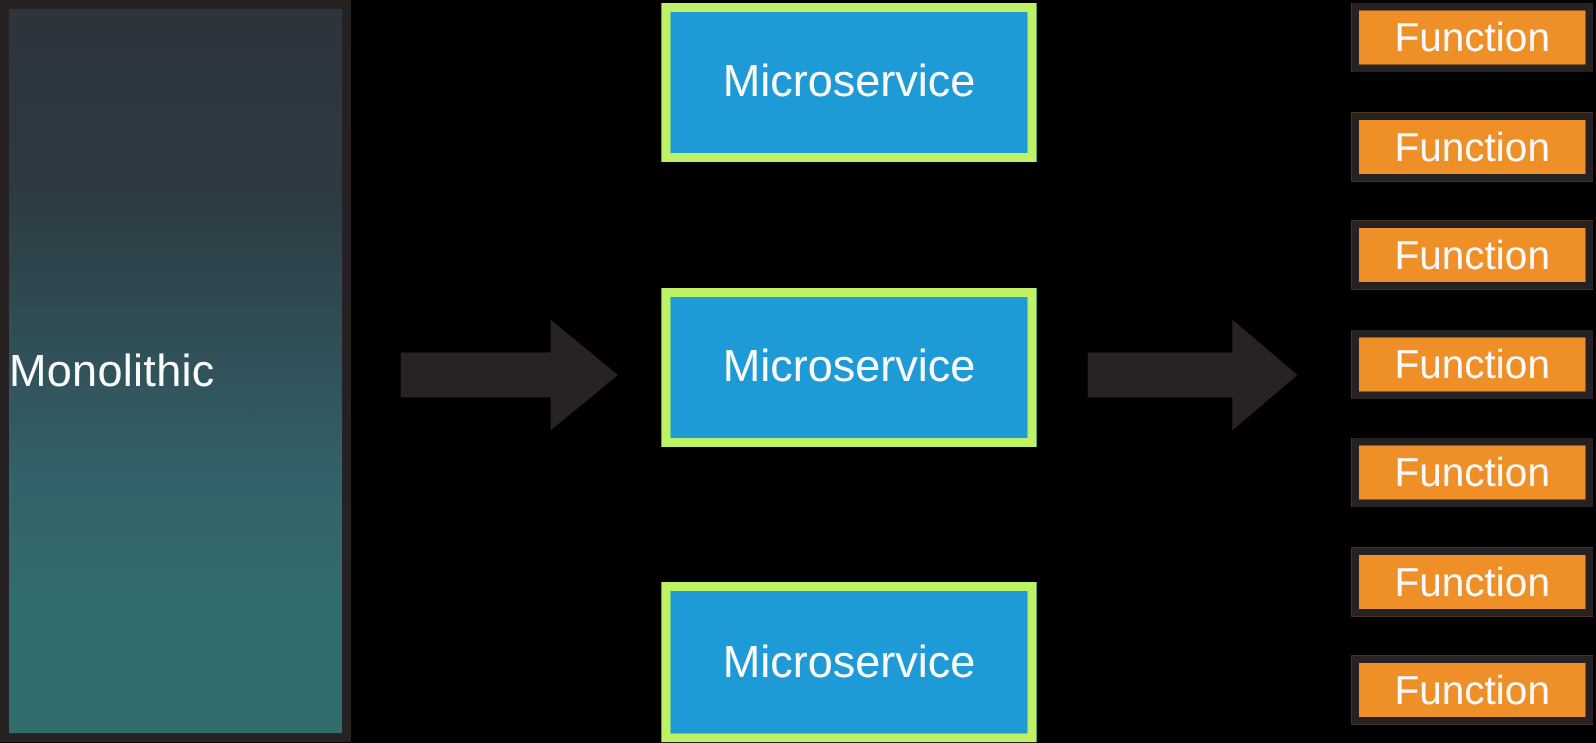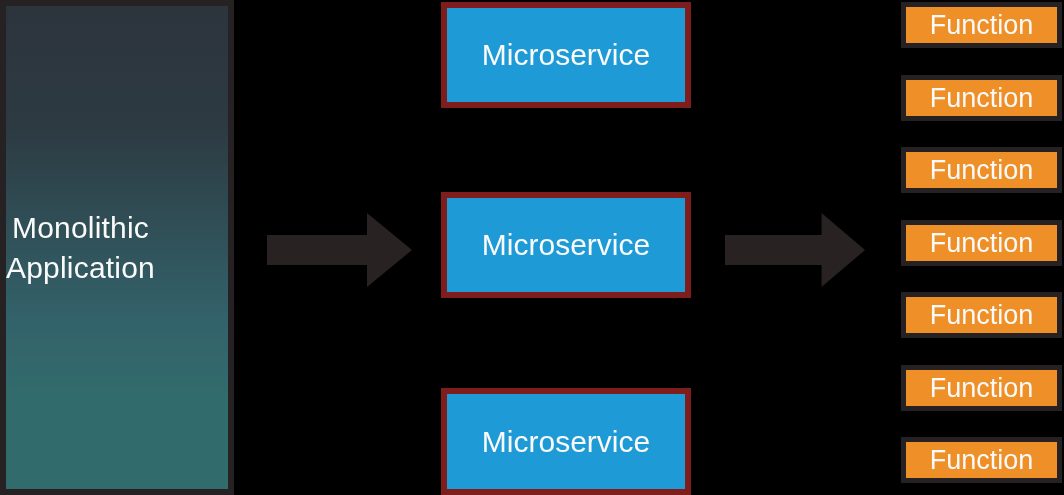--- a/index.html
+++ b/index.html
@@ -49,21 +49,21 @@
   .arrow polygon { fill: #282223; }
   .arrow1 { left: 267px; top: 213px; width: 145px; height: 74px; }
   .arrow2 { left: 725px; top: 213px; width: 140px; height: 74px; }
   
   .ms {
     position: absolute;
     left: 441px;
     width: 250px;
     height: 106px;
     box-sizing: border-box;
-    border: 6px solid #7f1d1d;
+    border: 6px solid #bef264;
     background: #1e9ad6;
     display: flex;
     align-items: center;
     justify-content: center;
     font-size: 30px;
   }
   .ms1 { top: 2px; }
   .ms2 { top: 192px; }
   .ms3 { top: 388px; height: 107px; }
   
@@ -89,21 +89,20 @@
   .fn7 { top: 437px; }
 </style>
 </head>
 <body>
 
 <div class="canvas">
 
   <div class="monolith">
     <div class="mono-label">
       <div>Monolithic</div>
-      <div>Application</div>
     </div>
   </div>
 
   <svg class="arrow arrow1" viewBox="0 0 145 74" preserveAspectRatio="none">
     <polygon points="0,22 100,22 100,0 145,37 100,74 100,52 0,52"></polygon>
   </svg>
 
   <div class="ms ms1">
     <span>Microservice</span>
   </div>

